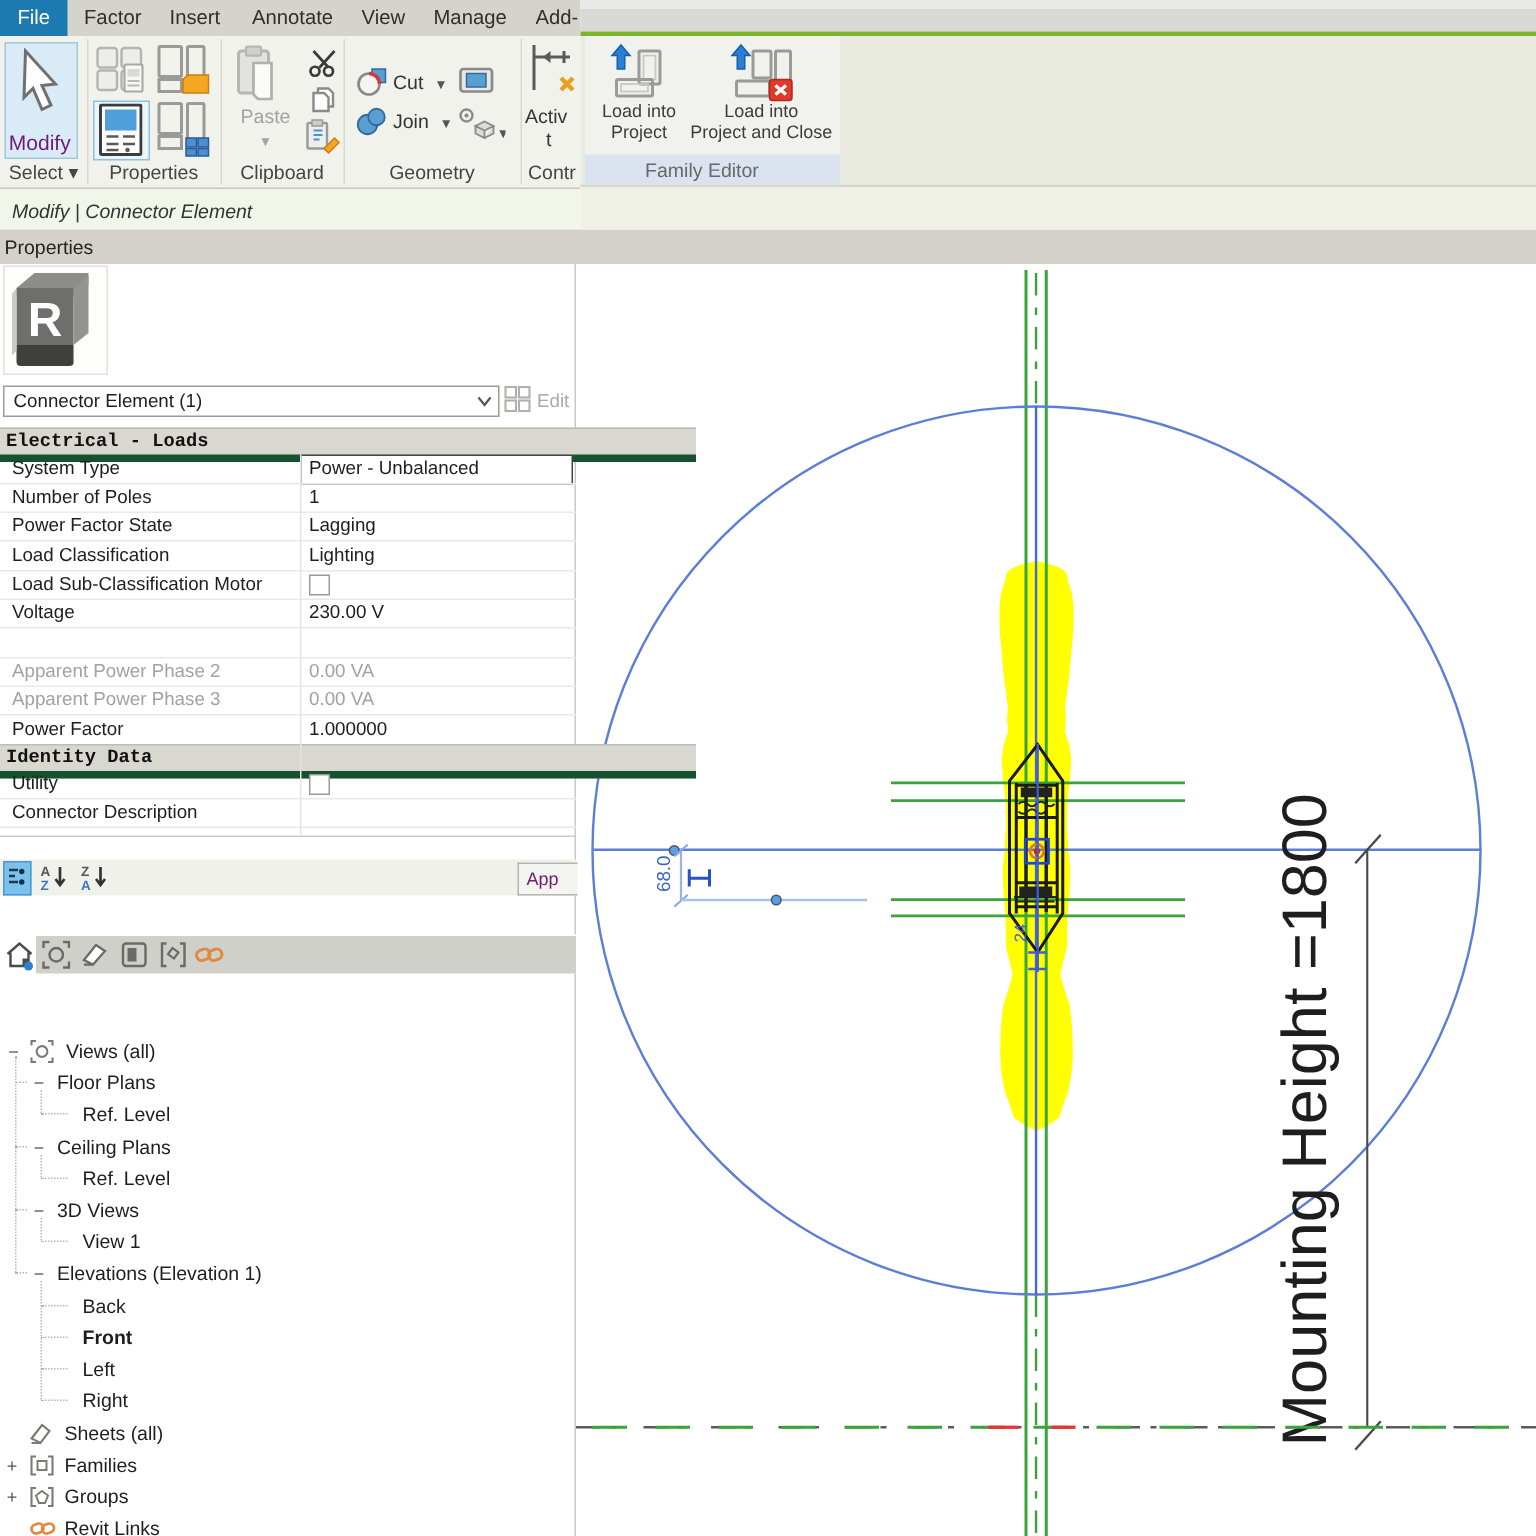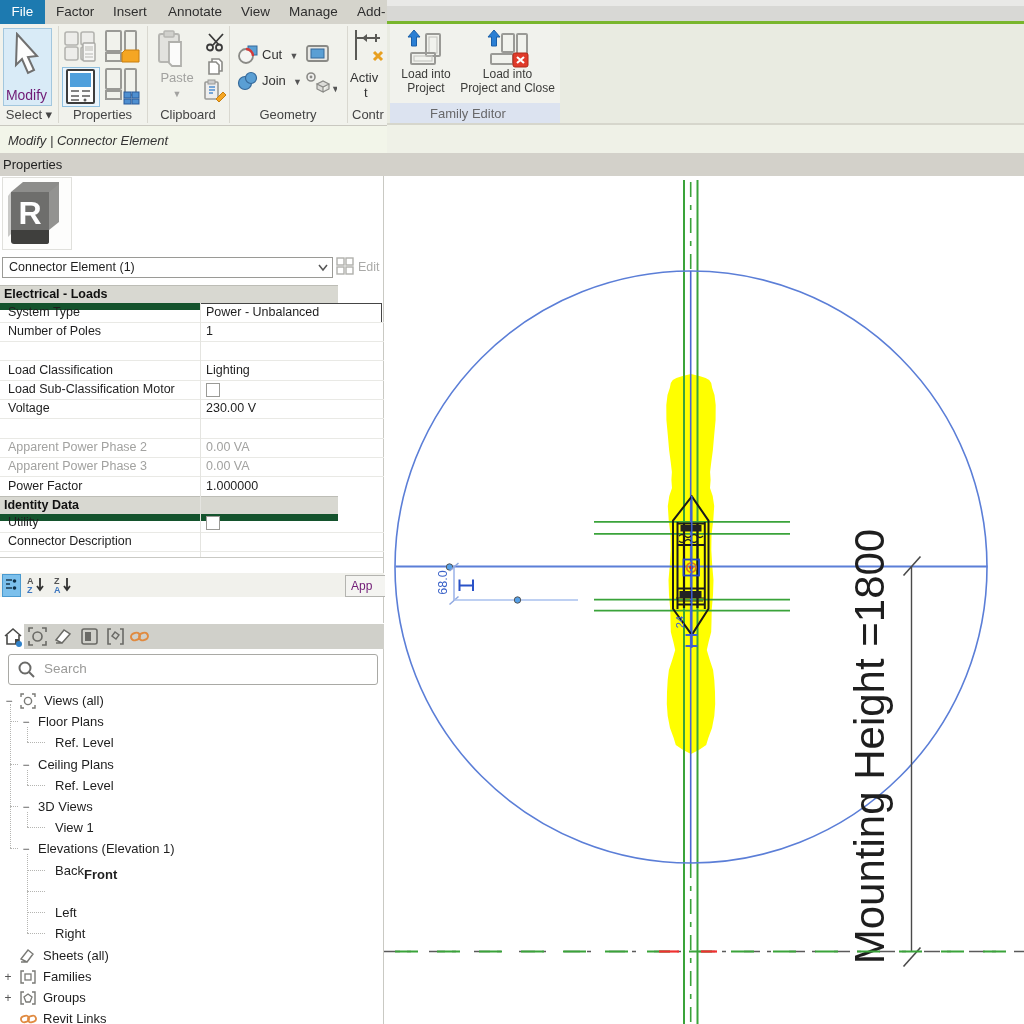--- a/index.html
+++ b/index.html
@@ -13,22 +13,22 @@
 .ribbon{left:0;top:24px;width:387px;height:101px;background:#f1f2ec;border-bottom:1px solid #c9c8c0;}
 .plabel{position:absolute;bottom:3px;font-size:13px;color:#444;text-align:center;}
 .pdiv{position:absolute;top:2px;bottom:2px;width:1px;background:#d9d8d0;}
 .modbar{left:0;top:126px;width:387px;height:27px;background:#f2f5e9;font-size:13px;color:#333;}
 .caption{left:0;top:153px;width:1024px;height:23px;background:#d3d1ca;}
 .palette{left:0;top:176px;width:384px;height:424px;background:#fff;border-right:1px solid #c9c9c3;box-sizing:border-box;}
 .row{position:absolute;left:0;width:384px;height:19px;font-size:12.5px;color:#1e1e1e;}
 .row .lab{position:absolute;left:8px;top:2px;}
 .row .val{position:absolute;left:206px;top:2px;}
 .rowline{position:absolute;left:0;width:384px;height:1px;background:#e9e9e5;}
-.hdr{position:absolute;left:0;width:338px;height:17px;background:#d8d8d1;font-weight:bold;
-  font-size:12.5px;color:#111;border-top:1px solid #bdbdb6;border-bottom:7px solid #14532d;}
+.hdr{position:absolute;left:0;width:464px;height:17px;background:#d8d8d1;font-weight:bold;
+  font-size:12.5px;color:#111;border-top:1px solid #bdbdb6;border-bottom:5px solid #14532d;font-family:Liberation Mono, monospace;}
 .hdr span{position:absolute;left:4px;top:1px;}
 .coldiv{position:absolute;left:200px;top:303px;width:1px;height:248px;background:#e4e4e0;}
 .cbx{position:absolute;left:206px;top:3px;width:12px;height:12px;background:#fff;border:1px solid #9a9a96;}
 .dis{color:#a2a2a0;}
 .pb{left:0;top:600px;width:384px;height:424px;background:#fff;border-right:1px solid #c9c9c3;box-sizing:border-box;}
 .tree{position:absolute;left:0;top:86px;width:384px;}
 .ti{position:absolute;font-size:13px;color:#1e1e1e;height:21px;line-height:21px;}
 .sym{position:absolute;font-size:12px;color:#555;width:10px;text-align:center;}
 svg text{font-family:"Liberation Sans",sans-serif;}
 </style>
@@ -287,20 +287,24 @@
     <div style="position:absolute;left:200px;top:0px;width:180px;height:18px;border:1px solid #454545;background:#fff;">
         <span style="position:absolute;left:5px;top:1px;">Power - Unbalanced</span>
       </div>
     </div>
   <div class="rowline" style="top:146px;"></div>
   <div class="row" style="top:146px;">
       <span class="lab">Number of Poles</span>
       <span class="val">1</span>
     </div>
   <div class="rowline" style="top:165px;"></div>
+  <div class="row" style="top:165px;">
+      <span class="lab">Power Factor State</span>
+      <span class="val">Lagging</span>
+    </div>
   <div class="rowline" style="top:184px;"></div>
   <div class="row" style="top:185px;">
       <span class="lab">Load Classification</span>
       <span class="val">Lighting</span>
     </div>
   <div class="rowline" style="top:204px;"></div>
   <div class="row" style="top:204px;">
       <span class="lab">Load Sub-Classification Motor</span>
       <span class="cbx"></span>
     </div>
@@ -386,27 +390,20 @@
   </svg>
   <svg style="position:absolute;left:106px;top:27px;" width="19" height="19" viewBox="0 0 19 19">
     <path d="M5 2 h-3 v15 h3 M14 2 h3 v15 h-3" fill="none" stroke="#6a6a66" stroke-width="1.6"></path>
     <path d="M6 9 l3-4 4 3 -3 4 z" fill="none" stroke="#6a6a66" stroke-width="1.4"></path>
   </svg>
   <svg style="position:absolute;left:130px;top:28px;" width="20" height="17" viewBox="0 0 20 17">
     <rect x="1" y="5" width="9" height="7" rx="3.5" fill="none" stroke="#e08a40" stroke-width="2" transform="rotate(-20 5.5 8.5)"></rect>
     <rect x="9" y="5" width="9" height="7" rx="3.5" fill="none" stroke="#e08a40" stroke-width="2" transform="rotate(-20 13.5 8.5)"></rect>
   </svg>
 
-  <div style="position:absolute;left:8px;top:54px;width:368px;height:29px;background:#fff;border:1.5px solid #a9a9a5;border-radius:3px;">
-    <svg style="position:absolute;left:8px;top:5px;" width="20" height="20" viewBox="0 0 20 20">
-      <circle cx="8" cy="8" r="5.5" fill="none" stroke="#6a6a68" stroke-width="2"></circle>
-      <path d="M12 12 L17 17" stroke="#6a6a68" stroke-width="2"></path>
-    </svg>
-    <span style="position:absolute;left:35px;top:6px;font-size:13.5px;color:#9b9b99;">Search</span>
-  </div>
   <div class="tree" id="tree" style="top:90px;">
 
     <div style="position:absolute;left:10px;top:14px;width:1px;height:144px;border-left:1px dotted #b5b5b2;"></div>
     <div style="position:absolute;left:10px;top:31px;width:8px;height:1px;border-top:1px dotted #b5b5b2;"></div>
     <div style="position:absolute;left:10px;top:74px;width:8px;height:1px;border-top:1px dotted #b5b5b2;"></div>
     <div style="position:absolute;left:10px;top:116px;width:8px;height:1px;border-top:1px dotted #b5b5b2;"></div>
     <div style="position:absolute;left:10px;top:158px;width:8px;height:1px;border-top:1px dotted #b5b5b2;"></div>
     <div style="position:absolute;left:27px;top:37px;width:1px;height:15px;border-left:1px dotted #b5b5b2;"></div>
     <div style="position:absolute;left:27px;top:52px;width:18px;height:1px;border-top:1px dotted #b5b5b2;"></div>
     <div style="position:absolute;left:27px;top:80px;width:1px;height:15px;border-left:1px dotted #b5b5b2;"></div>
@@ -430,21 +427,21 @@
     <div class="ti" style="left:55px;top:42px;">Ref. Level</div>
     <div class="sym" style="left:21px;top:68px;">−</div>
     <div class="ti" style="left:38px;top:64px;">Ceiling Plans</div>
     <div class="ti" style="left:55px;top:85px;">Ref. Level</div>
     <div class="sym" style="left:21px;top:110px;">−</div>
     <div class="ti" style="left:38px;top:106px;">3D Views</div>
     <div class="ti" style="left:55px;top:127px;">View 1</div>
     <div class="sym" style="left:21px;top:152px;">−</div>
     <div class="ti" style="left:38px;top:148px;">Elevations (Elevation 1)</div>
     <div class="ti" style="left:55px;top:170px;">Back</div>
-    <div class="ti" style="left:55px;top:174px;font-weight:bold;margin-left:29px;">Front</div>
+    <div class="ti" style="left:55px;top:191px;font-weight:bold;">Front</div>
     <div class="ti" style="left:55px;top:212px;">Left</div>
     <div class="ti" style="left:55px;top:233px;">Right</div>
     <svg style="position:absolute;left:19px;top:258px;" width="17" height="16" viewBox="0 0 17 16">
       <path d="M2 11 L9 2 L14 6 L8 14 Z M8 14 L2 14 Z" fill="#fff" stroke="#7a7a76" stroke-width="1.4"></path>
       </svg>
     <div class="ti" style="left:43px;top:255px;">Sheets (all)</div>
     <div class="sym" style="left:3px;top:280px;">+</div>
     <svg style="position:absolute;left:20px;top:279px;" width="16" height="16" viewBox="0 0 16 16">
       <path d="M4 2 h-3 v12 h3 M12 2 h3 v12 h-3" fill="none" stroke="#7a7a76" stroke-width="1.4"></path>
       <rect x="5" y="5" width="6" height="6" fill="none" stroke="#7a7a76" stroke-width="1.3"></rect>

